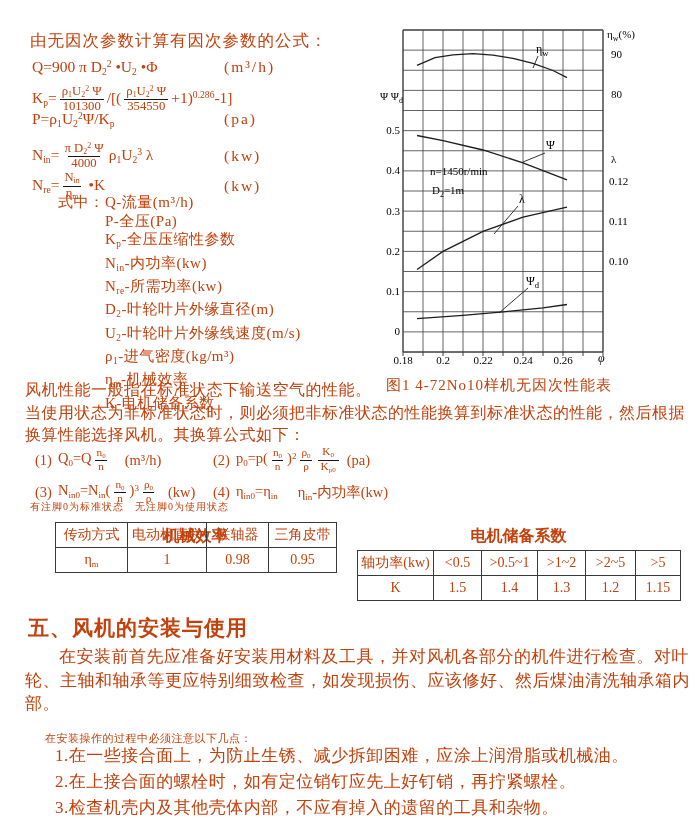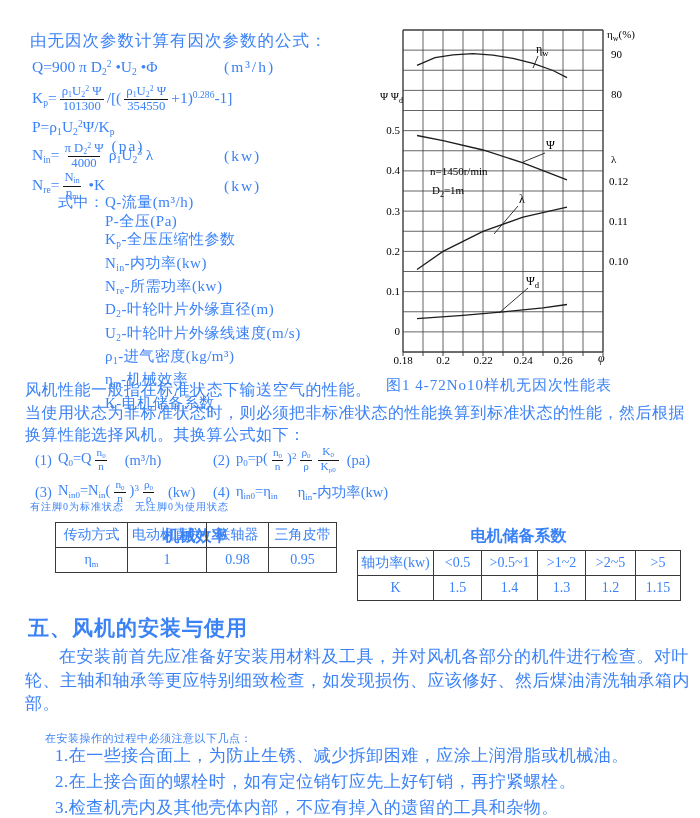--- a/index.html
+++ b/index.html
@@ -1,16 +1,16 @@
 <!DOCTYPE html>
 <html><head>
 <meta charset="utf-8">
 <style>
   html,body{margin:0;padding:0;background:#e8e8e8;}
-  .page{position:relative;width:700px;height:818px;background:#ffffff;color:#3b82f6;
+  .page{position:relative;width:700px;height:818px;background:#ffffff;color:#c2410c;
         font-family:"Liberation Serif","DejaVu Serif",serif;overflow:hidden;}
   .abs{position:absolute;}
   
   .f-title{left:30px;top:30px;font-size:16.5px;letter-spacing:1px;}
   .f-row{left:32px;display:flex;align-items:center;font-size:15.5px;white-space:nowrap;}
   .f-body{display:inline-block;width:192px;}
   .f-body.wide{width:auto;}
   .f-unit{letter-spacing:2px;}
   sub{font-size:0.62em;vertical-align:-0.3em;}
   sup{font-size:0.62em;vertical-align:0.5em;}
@@ -64,21 +64,21 @@
   <div class="abs f-row" style="top:82px;height:34px;">
     <span class="f-body wide">K<sub>p</sub>=<span class="frac">
           <span class="fr-t">ρ<sub>1</sub>U<sub>2</sub><sup>2</sup> Ψ</span>
           <span class="fr-b">101300</span>
         </span>/[(<span class="frac">
           <span class="fr-t">ρ<sub>1</sub>U<sub>2</sub><sup>2</sup> Ψ</span>
           <span class="fr-b">354550</span>
         </span>+1)<sup>0.286</sup>-1]</span>
   </div>
 
-  <div class="abs f-row" style="top:118px;height:22px;flex-direction:column;">
+  <div class="abs f-row" style="top:108px;height:22px;">
     <span class="f-body">P=ρ<sub>1</sub>U<sub>2</sub><sup>2</sup>Ψ/K<sub>p</sub></span>
     <span class="f-unit">(pa)</span>
   </div>
 
   <div class="abs f-row" style="top:140px;height:32px;">
     <span class="f-body">N<sub>in</sub>=<span class="frac">
           <span class="fr-t">π D<sub>2</sub><sup>2</sup> Ψ</span>
           <span class="fr-b">4000</span>
         </span>ρ<sub>1</sub>U<sub>2</sub><sup>3</sup> λ</span>
     <span class="f-unit">(kw)</span>

